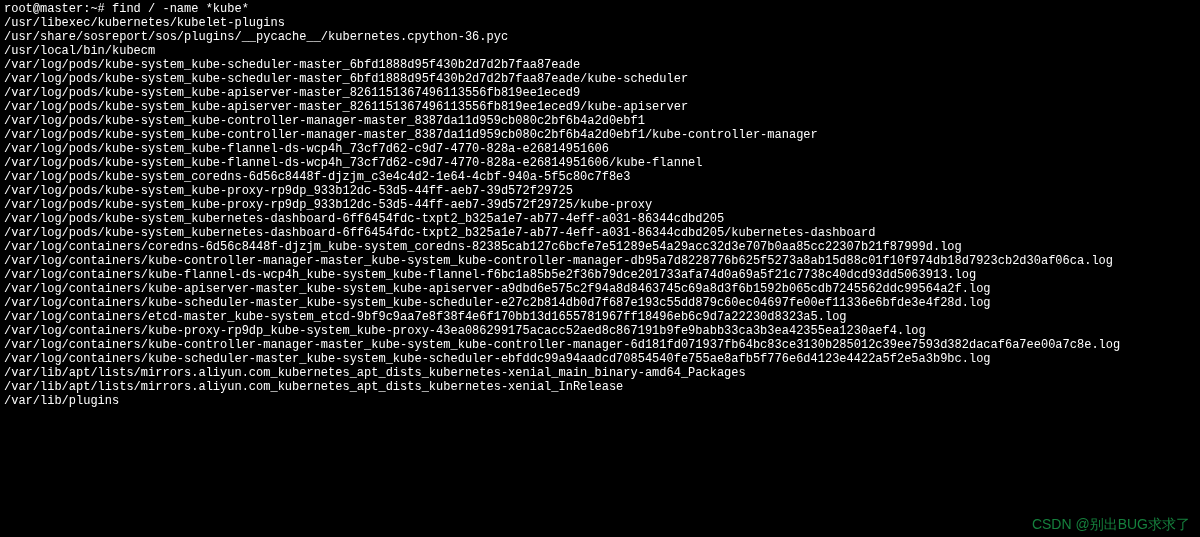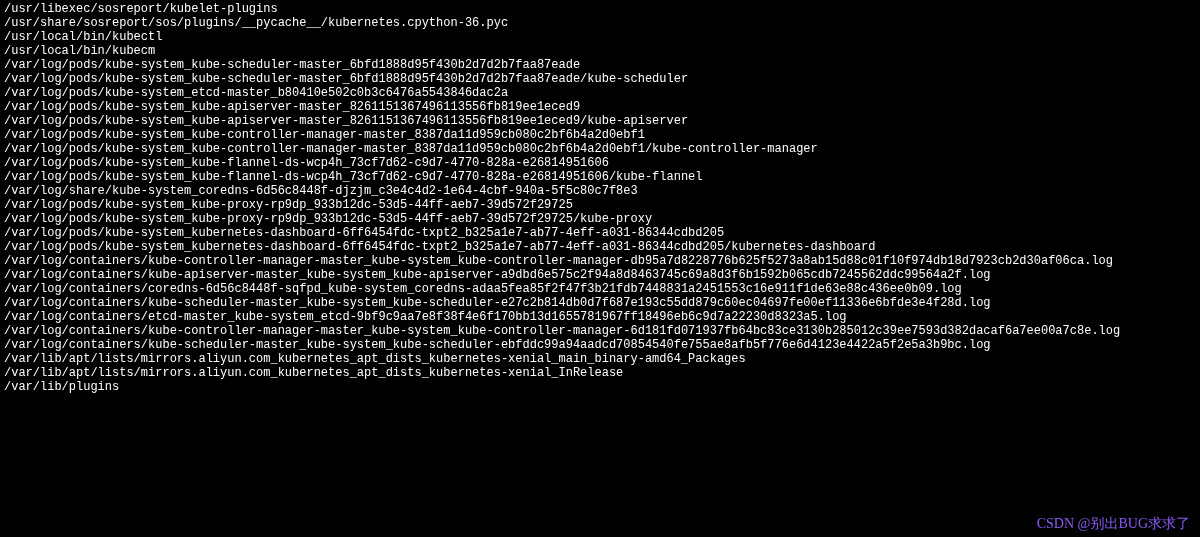--- a/index.html
+++ b/index.html
@@ -13,51 +13,52 @@
       height: 537px;
       overflow: hidden;
       padding: 2px 4px;
       position: relative;
     }
     .line { white-space: pre; }
     .watermark {
       position: absolute;
       bottom: 6px;
       right: 10px;
-      color: #8b5cf6;
-      font-family: Liberation Serif, serif;
+      color: #15803d;
+      font-family: Liberation Sans, sans-serif;
       font-size: 14px;
     }
   </style>
 </head>
 <body>
 
 <div id="terminal">
-    <div class="line">/usr/libexec/sosreport/kubelet-plugins</div>
+    <div class="line">root@master:~# find / -name *kube*</div>
+    <div class="line">/usr/libexec/kubernetes/kubelet-plugins</div>
     <div class="line">/usr/share/sosreport/sos/plugins/__pycache__/kubernetes.cpython-36.pyc</div>
-    <div class="line">/usr/local/bin/kubectl</div>
     <div class="line">/usr/local/bin/kubecm</div>
     <div class="line">/var/log/pods/kube-system_kube-scheduler-master_6bfd1888d95f430b2d7d2b7faa87eade</div>
     <div class="line">/var/log/pods/kube-system_kube-scheduler-master_6bfd1888d95f430b2d7d2b7faa87eade/kube-scheduler</div>
-    <div class="line">/var/log/pods/kube-system_etcd-master_b80410e502c0b3c6476a5543846dac2a</div>
     <div class="line">/var/log/pods/kube-system_kube-apiserver-master_8261151367496113556fb819ee1eced9</div>
     <div class="line">/var/log/pods/kube-system_kube-apiserver-master_8261151367496113556fb819ee1eced9/kube-apiserver</div>
     <div class="line">/var/log/pods/kube-system_kube-controller-manager-master_8387da11d959cb080c2bf6b4a2d0ebf1</div>
     <div class="line">/var/log/pods/kube-system_kube-controller-manager-master_8387da11d959cb080c2bf6b4a2d0ebf1/kube-controller-manager</div>
     <div class="line">/var/log/pods/kube-system_kube-flannel-ds-wcp4h_73cf7d62-c9d7-4770-828a-e26814951606</div>
     <div class="line">/var/log/pods/kube-system_kube-flannel-ds-wcp4h_73cf7d62-c9d7-4770-828a-e26814951606/kube-flannel</div>
-    <div class="line">/var/log/share/kube-system_coredns-6d56c8448f-djzjm_c3e4c4d2-1e64-4cbf-940a-5f5c80c7f8e3</div>
+    <div class="line">/var/log/pods/kube-system_coredns-6d56c8448f-djzjm_c3e4c4d2-1e64-4cbf-940a-5f5c80c7f8e3</div>
     <div class="line">/var/log/pods/kube-system_kube-proxy-rp9dp_933b12dc-53d5-44ff-aeb7-39d572f29725</div>
     <div class="line">/var/log/pods/kube-system_kube-proxy-rp9dp_933b12dc-53d5-44ff-aeb7-39d572f29725/kube-proxy</div>
     <div class="line">/var/log/pods/kube-system_kubernetes-dashboard-6ff6454fdc-txpt2_b325a1e7-ab77-4eff-a031-86344cdbd205</div>
     <div class="line">/var/log/pods/kube-system_kubernetes-dashboard-6ff6454fdc-txpt2_b325a1e7-ab77-4eff-a031-86344cdbd205/kubernetes-dashboard</div>
+    <div class="line">/var/log/containers/coredns-6d56c8448f-djzjm_kube-system_coredns-82385cab127c6bcfe7e51289e54a29acc32d3e707b0aa85cc22307b21f87999d.log</div>
     <div class="line">/var/log/containers/kube-controller-manager-master_kube-system_kube-controller-manager-db95a7d8228776b625f5273a8ab15d88c01f10f974db18d7923cb2d30af06ca.log</div>
+    <div class="line">/var/log/containers/kube-flannel-ds-wcp4h_kube-system_kube-flannel-f6bc1a85b5e2f36b79dce201733afa74d0a69a5f21c7738c40dcd93dd5063913.log</div>
     <div class="line">/var/log/containers/kube-apiserver-master_kube-system_kube-apiserver-a9dbd6e575c2f94a8d8463745c69a8d3f6b1592b065cdb7245562ddc99564a2f.log</div>
-    <div class="line">/var/log/containers/coredns-6d56c8448f-sqfpd_kube-system_coredns-adaa5fea85f2f47f3b21fdb7448831a2451553c16e911f1de63e88c436ee0b09.log</div>
     <div class="line">/var/log/containers/kube-scheduler-master_kube-system_kube-scheduler-e27c2b814db0d7f687e193c55dd879c60ec04697fe00ef11336e6bfde3e4f28d.log</div>
     <div class="line">/var/log/containers/etcd-master_kube-system_etcd-9bf9c9aa7e8f38f4e6f170bb13d1655781967ff18496eb6c9d7a22230d8323a5.log</div>
+    <div class="line">/var/log/containers/kube-proxy-rp9dp_kube-system_kube-proxy-43ea086299175acacc52aed8c867191b9fe9babb33ca3b3ea42355ea1230aef4.log</div>
     <div class="line">/var/log/containers/kube-controller-manager-master_kube-system_kube-controller-manager-6d181fd071937fb64bc83ce3130b285012c39ee7593d382dacaf6a7ee00a7c8e.log</div>
     <div class="line">/var/log/containers/kube-scheduler-master_kube-system_kube-scheduler-ebfddc99a94aadcd70854540fe755ae8afb5f776e6d4123e4422a5f2e5a3b9bc.log</div>
     <div class="line">/var/lib/apt/lists/mirrors.aliyun.com_kubernetes_apt_dists_kubernetes-xenial_main_binary-amd64_Packages</div>
     <div class="line">/var/lib/apt/lists/mirrors.aliyun.com_kubernetes_apt_dists_kubernetes-xenial_InRelease</div>
     <div class="line">/var/lib/plugins</div>
   </div>
 <div class="watermark">CSDN @别出BUG求求了</div>
 
 </body></html>

